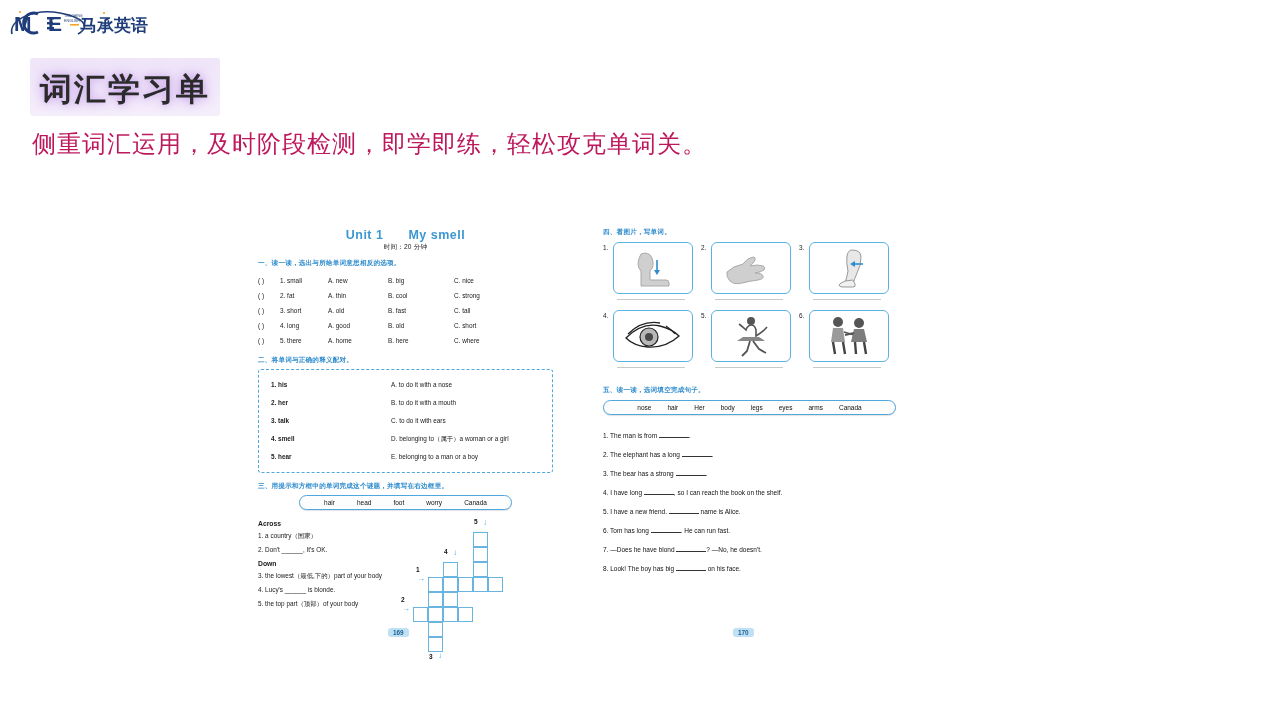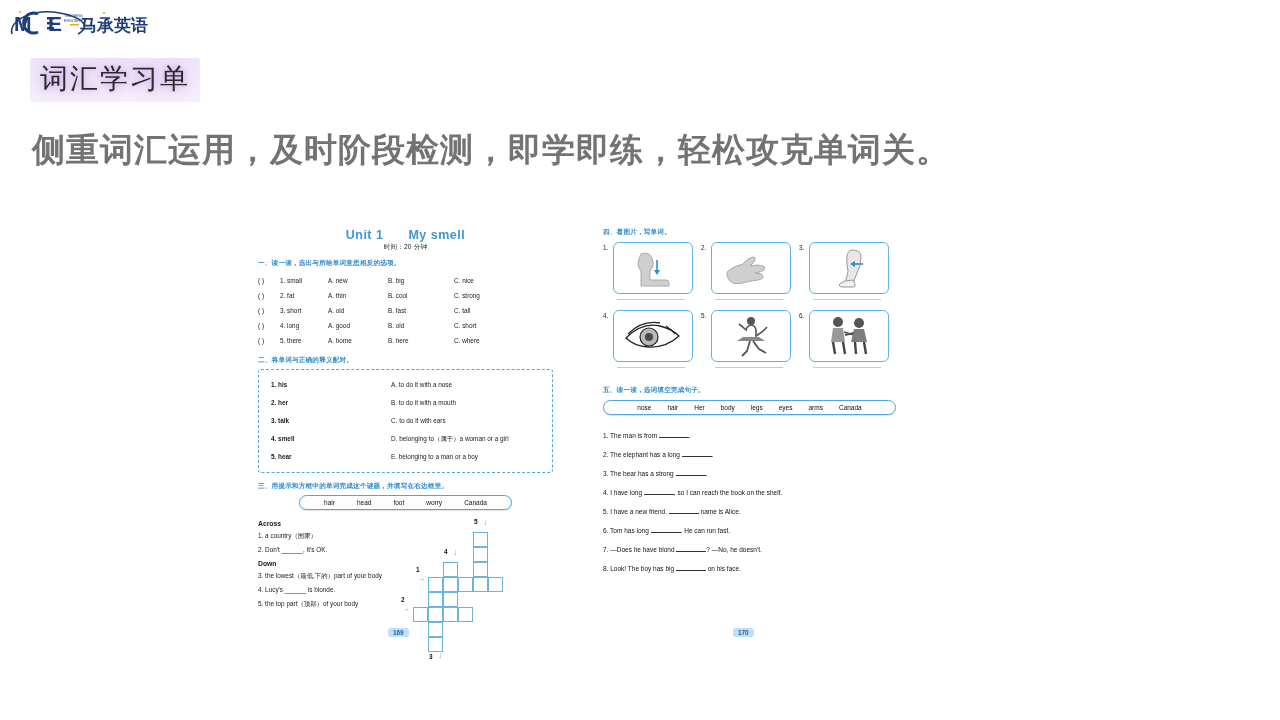--- a/index.html
+++ b/index.html
@@ -7,30 +7,30 @@
     width:1280px;height:720px;background:#ffffff;
     font-family:"Liberation Sans","DejaVu Sans",sans-serif;
     overflow:hidden;position:relative;
   }
   
   .logo{position:absolute;left:8px;top:4px;width:140px;height:38px;}
   .logo svg{display:block;}
   
   .badge-title{
     position:absolute;left:30px;top:58px;
-    font-size:28px;font-weight:normal;color:#2b2b2b;
+    font-size:32px;font-weight:bold;color:#2b2b2b;
     letter-spacing:2px;
-    padding:2px 10px 4px 10px;
+    padding:10px 10px 4px 10px;
     text-shadow:0 0 10px #c9a6e8,0 0 18px #d9bdf2,0 0 4px #e3cef7;
     background:linear-gradient(180deg,rgba(226,208,243,.55),rgba(226,208,243,.35));
     border-radius:3px;
   }
   .subtitle{
     position:absolute;left:32px;top:128px;
-    font-size:33px;font-weight:bold;color:#737373;letter-spacing:1px;
+    font-size:24px;font-weight:normal;color:#be185d;letter-spacing:1px;
   }
   
   .page{position:absolute;color:#1a1a1a;}
   .page-left{left:258px;top:228px;width:295px;height:420px;}
   .page-right{left:603px;top:228px;width:295px;height:420px;}
 
   .unit-head{
     text-align:center;color:#3d97d3;font-size:12.5px;font-weight:bold;
     letter-spacing:.5px;margin:0 0 1px 0;
   }

